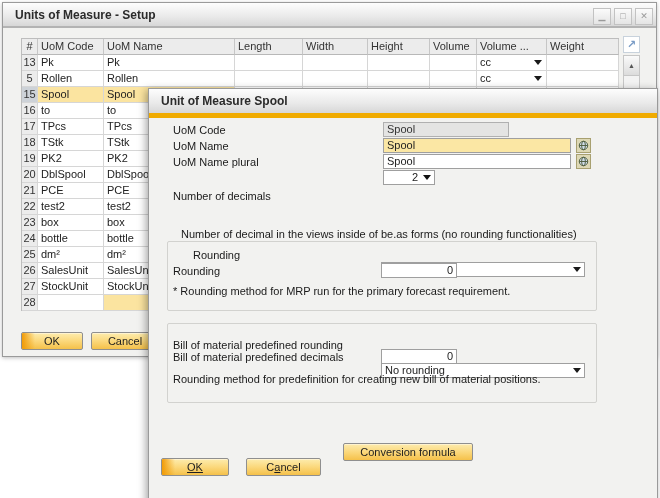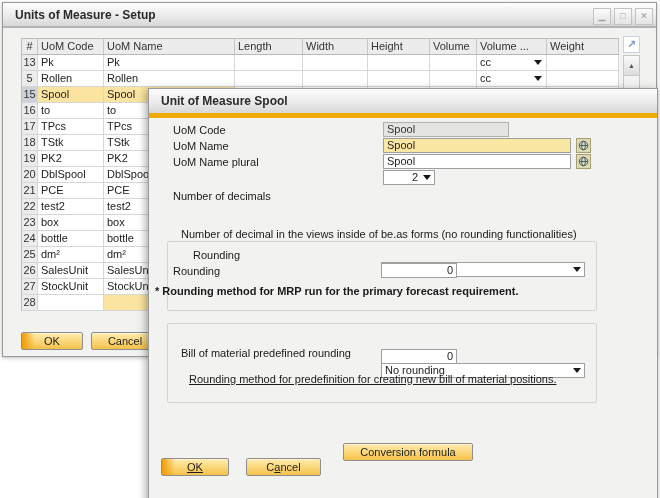--- a/index.html
+++ b/index.html
@@ -352,30 +352,31 @@
   <div class="abs note" style="left:32px; top:99px;margin-top:40px;">Number of decimal in the views inside of be.as forms (no rounding functionalities)</div>
 
   <div class="abs groupbox" style="left:18px; top:152px; width:430px; height:70px;"></div>
   <div class="abs flabel" style="left:24px; top:159px;margin-left:20px;">Rounding</div>
   <div class="abs field dd" style="left:232px; top:158px; width:204px;">
     <span>No rounding</span>
     <span class="arr tri-down" style="margin:0;"></span>
   </div>
   <div class="abs flabel" style="left:24px; top:175px;">Rounding</div>
   <div class="abs field numfield" style="left:232px; top:174px; width:76px;">0</div>
-  <div class="abs note" style="left:6px; top:196px;font-weight:bold;">* Rounding method for MRP run for the primary forecast requirement.</div>
+  <div class="abs note" style="left:24px; top:196px;">* Rounding method for MRP run for the primary forecast requirement.</div>
 
   <div class="abs groupbox" style="left:18px; top:234px; width:430px; height:80px;"></div>
-  <div class="abs flabel" style="left:24px; top:257px;margin-left:8px;">Bill of material predefined rounding</div>
+  <div class="abs flabel" style="left:24px; top:249px;">Bill of material predefined rounding</div>
   <div class="abs field dd" style="left:232px; top:244px; width:204px;">
     <span>No rounding</span>
     <span class="arr tri-down" style="margin:0;"></span>
   </div>
+  <div class="abs flabel" style="left:24px; top:261px;">Bill of material predefined decimals</div>
   <div class="abs field numfield" style="left:232px; top:260px; width:76px;">0</div>
-  <div class="abs note" style="left:40px; top:284px;text-decoration:underline;">Rounding method for predefinition for creating new bill of material positions.</div>
+  <div class="abs note" style="left:24px; top:284px;">Rounding method for predefinition for creating new bill of material positions.</div>
 
   <div class="btn default" style="left:12px; top:369px; width:68px;">
     <span class="lbl ul">OK</span>
   </div>
   <div class="btn" style="left:97px; top:369px; width:75px;">
     <span class="lbl"><span>C</span><span class="mn">a</span><span>ncel</span></span>
   </div>
   <div class="btn" style="left:194px; top:354px; width:130px;">
     <span class="lbl">Conversion formula</span>
   </div>

